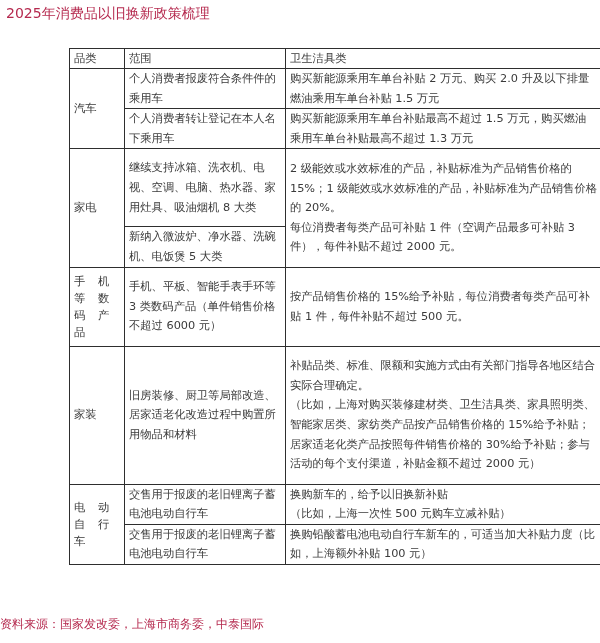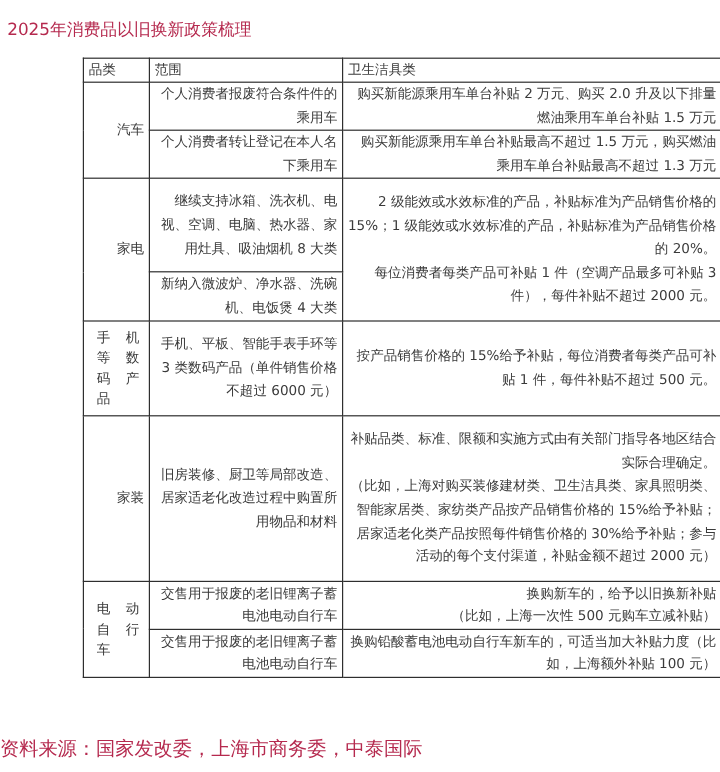--- a/index.html
+++ b/index.html
@@ -2,43 +2,43 @@
 <html><head>
   <meta charset="utf-8">
   <style>
     html, body { margin: 0; padding: 0; background: #ffffff; }
     body {
       width: 600px; height: 643px; position: relative; overflow: hidden;
       font-family: "DejaVu Sans", "Liberation Sans", sans-serif;
       color: #333333;
     }
     .title {
-      position: absolute; left: 6px; top: 16px;
+      position: absolute; left: 6px; top: 4px;
       font-size: 14px; line-height: 18px; color: #B5294E;
       white-space: nowrap;
     }
     .source {
       position: absolute; left: 0px; top: 617px;
-      font-size: 16px; line-height: 14px; color: #B5294E;
+      font-size: 12px; line-height: 14px; color: #B5294E;
       white-space: nowrap;
     }
     table.policy {
       position: absolute; left: 69px; top: 48px;
       width: 532px;
       border-collapse: collapse;
       table-layout: fixed;
       font-size: 11.3px;
       line-height: 19.6px;
       color: #3a3a3a;
     }
     table.policy th, table.policy td {
       border: 1.2px solid #2e2e2e;
       padding: 0 4px;
       vertical-align: middle;
-      text-align: right;
+      text-align: left;
     }
     table.policy th {
       font-weight: normal; text-align: left;
       height: 19px; line-height: 18px;
     }
     col.c1 { width: 55px; }
     col.c2 { width: 161px; }
     col.c3 { width: 316px; }
     td.cat { text-align: left; padding-left: 8px; }
     td.std { white-space: pre-line; }
@@ -84,21 +84,21 @@
       <td class="std">购买新能源乘用车单台补贴最高不超过 1.5 万元，购买燃油乘用车单台补贴最高不超过 1.3 万元</td>
     </tr>
 
     <tr class="r-app1">
       <td class="cat" rowspan="2">家电</td>
       <td class="scope">继续支持冰箱、洗衣机、电视、空调、电脑、热水器、家用灶具、吸油烟机 8 大类</td>
       <td class="std" rowspan="2">2 级能效或水效标准的产品，补贴标准为产品销售价格的 15%；1 级能效或水效标准的产品，补贴标准为产品销售价格的 20%。
 每位消费者每类产品可补贴 1 件（空调产品最多可补贴 3 件），每件补贴不超过 2000 元。</td>
     </tr>
     <tr class="r-app2">
-      <td class="scope">新纳入微波炉、净水器、洗碗机、电饭煲 4 大类</td>
+      <td class="scope">新纳入微波炉、净水器、洗碗机、电饭煲 5 大类</td>
     </tr>
 
     <tr class="r-dig">
       <td class="cat">
         <div class="catgrid">
           <span>手</span>
           <span>机</span>
           <span>等</span>
           <span>数</span>
           <span>码</span>

